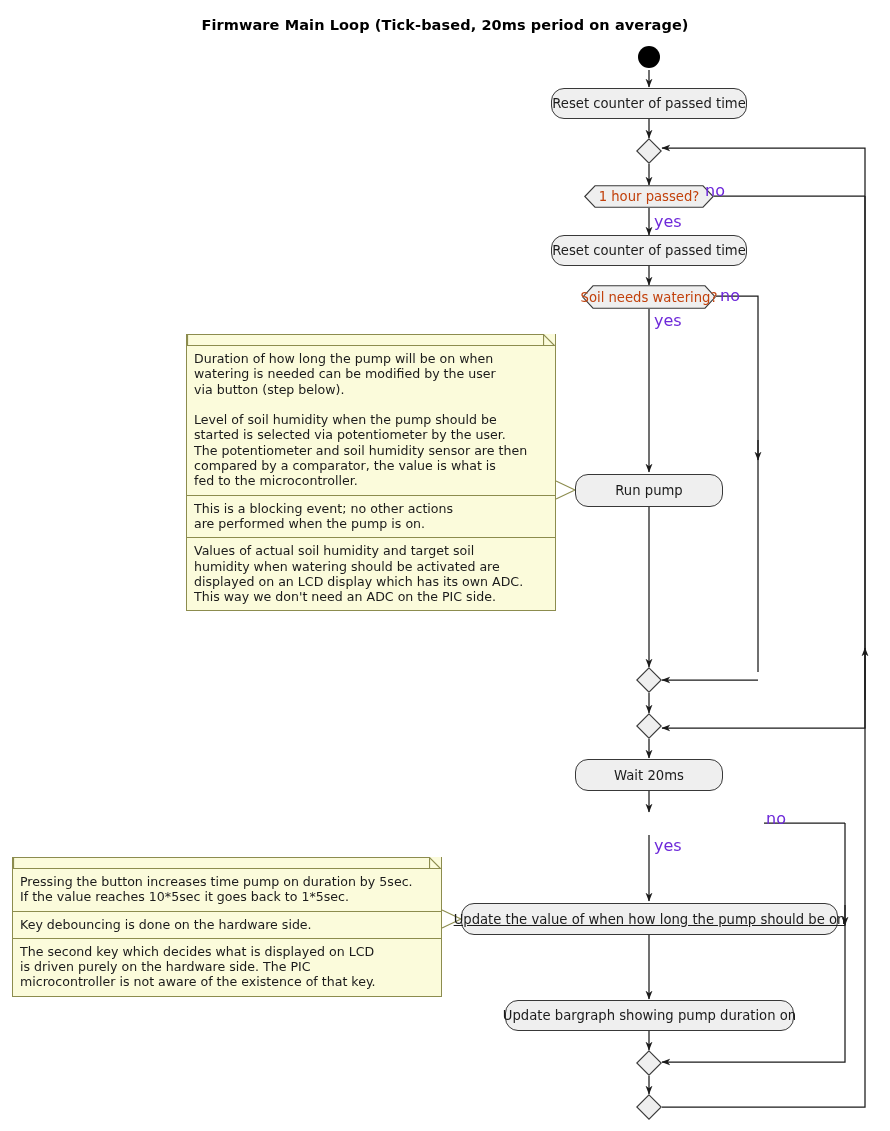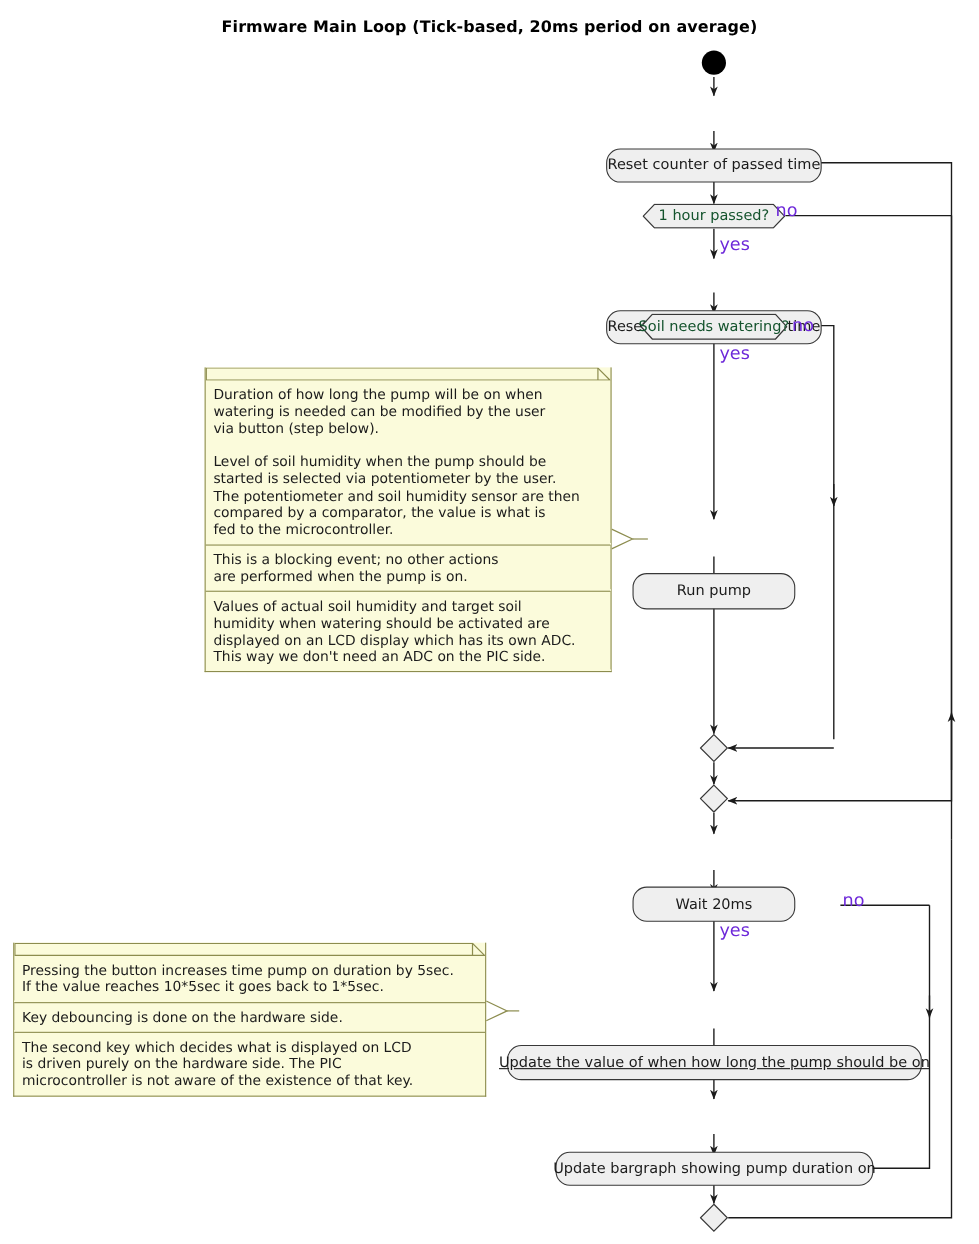--- a/index.html
+++ b/index.html
@@ -46,32 +46,31 @@
     box-sizing: border-box;
     background: #EFEFEF;
     border: 1.1px solid #383838;
     border-radius: 13px;
     display: flex;
     align-items: center;
     justify-content: center;
     font-size: 13.2px;
     color: #1B1B1B;
     white-space: nowrap;
-    margin-top: 47px;
   }
 
   
   .decision {
     position: absolute;
     box-sizing: border-box;
     display: flex;
     align-items: center;
     justify-content: center;
     font-size: 13.2px;
-    color: #14532d;
+    color: #c2410c;
     white-space: nowrap;
   }
   .decision .hexbg {
     position: absolute;
     left: 0; top: 0;
     width: 100%; height: 100%;
   }
   .decision .hextxt {
     position: relative;
     z-index: 2;

